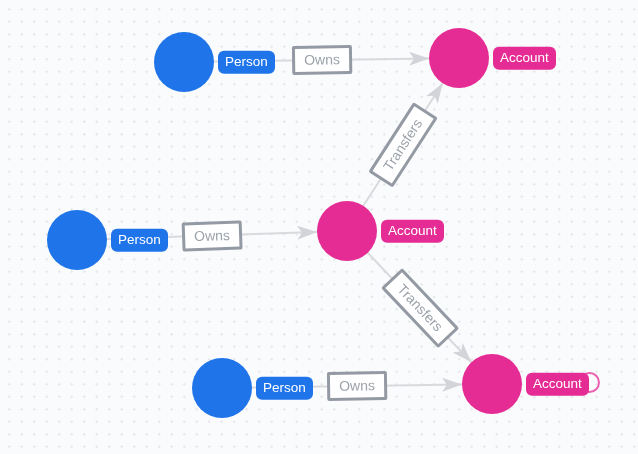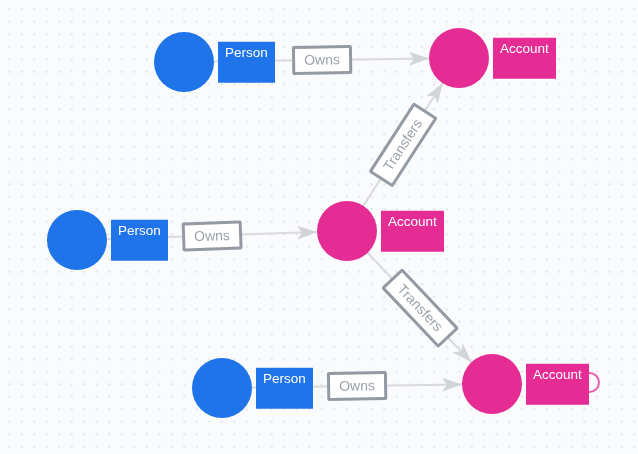--- a/index.html
+++ b/index.html
@@ -42,22 +42,22 @@
     margin-left: -30px; margin-top: -30px;
     border-radius: 50%;
   }
   .badge {
     position: absolute;
     z-index: 4;
     transform: translateY(-50%);
     color: #ffffff;
     font-size: 13.5px;
     line-height: 1;
-    padding: 4px 7px 23px;
-    border-radius: 0;
+    padding: 4px 7px 5px;
+    border-radius: 6px;
     white-space: nowrap;
   }
   .badge-arc {
     position: absolute;
     z-index: 3;
     width: 17px; height: 17px;
     border: 2.5px solid rgba(229, 44, 149, 0.75);
     border-radius: 50%;
   }
 </style>

